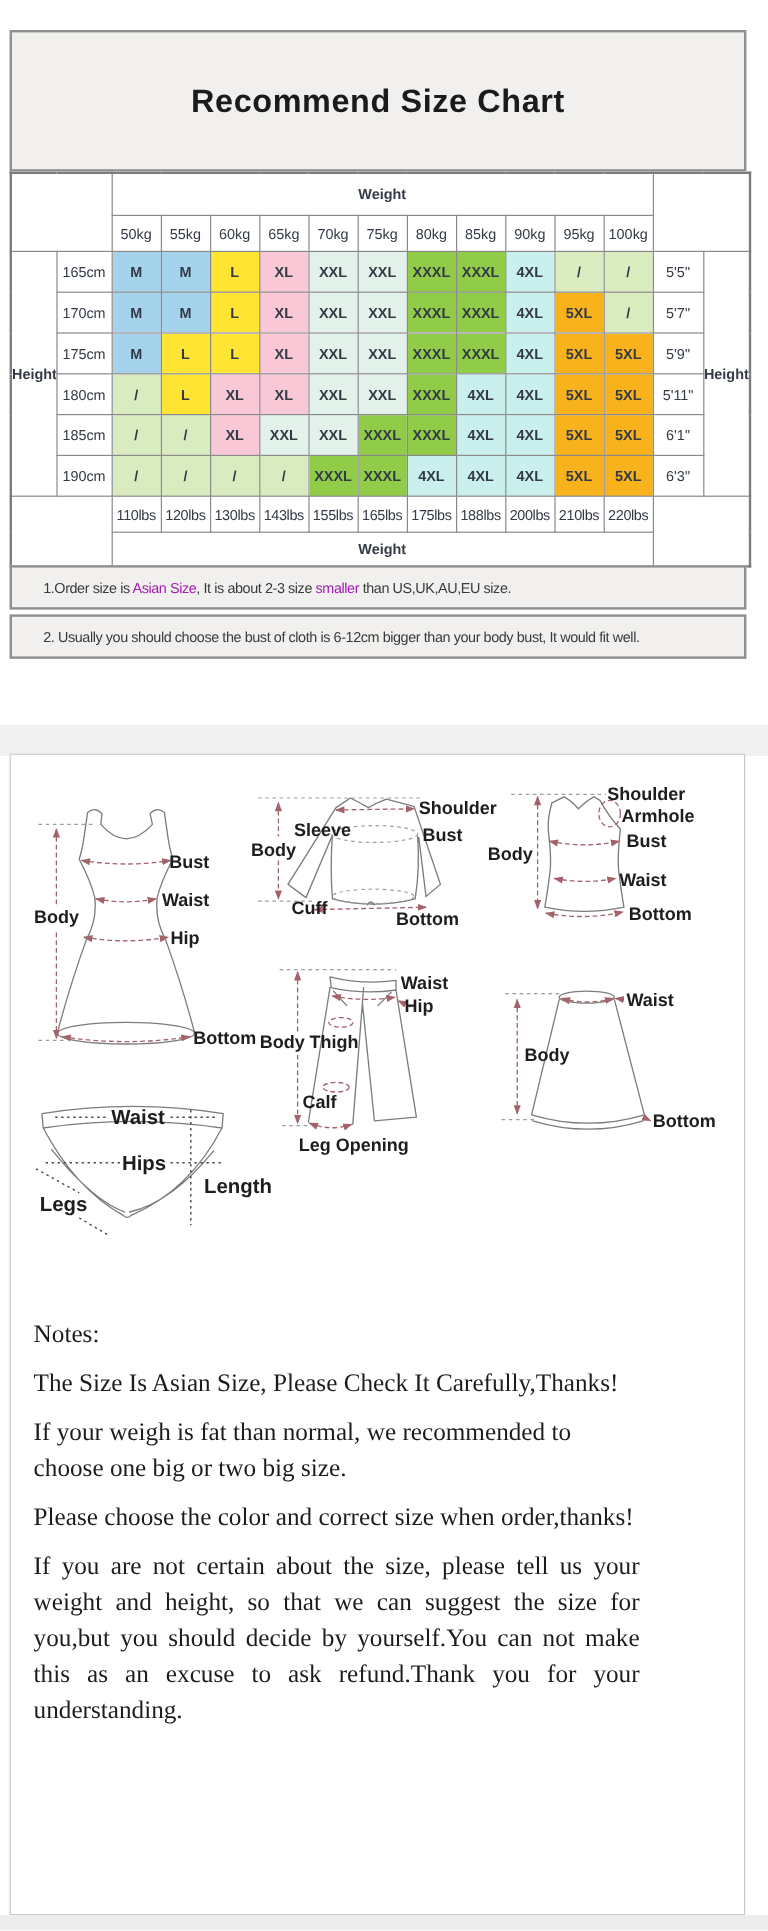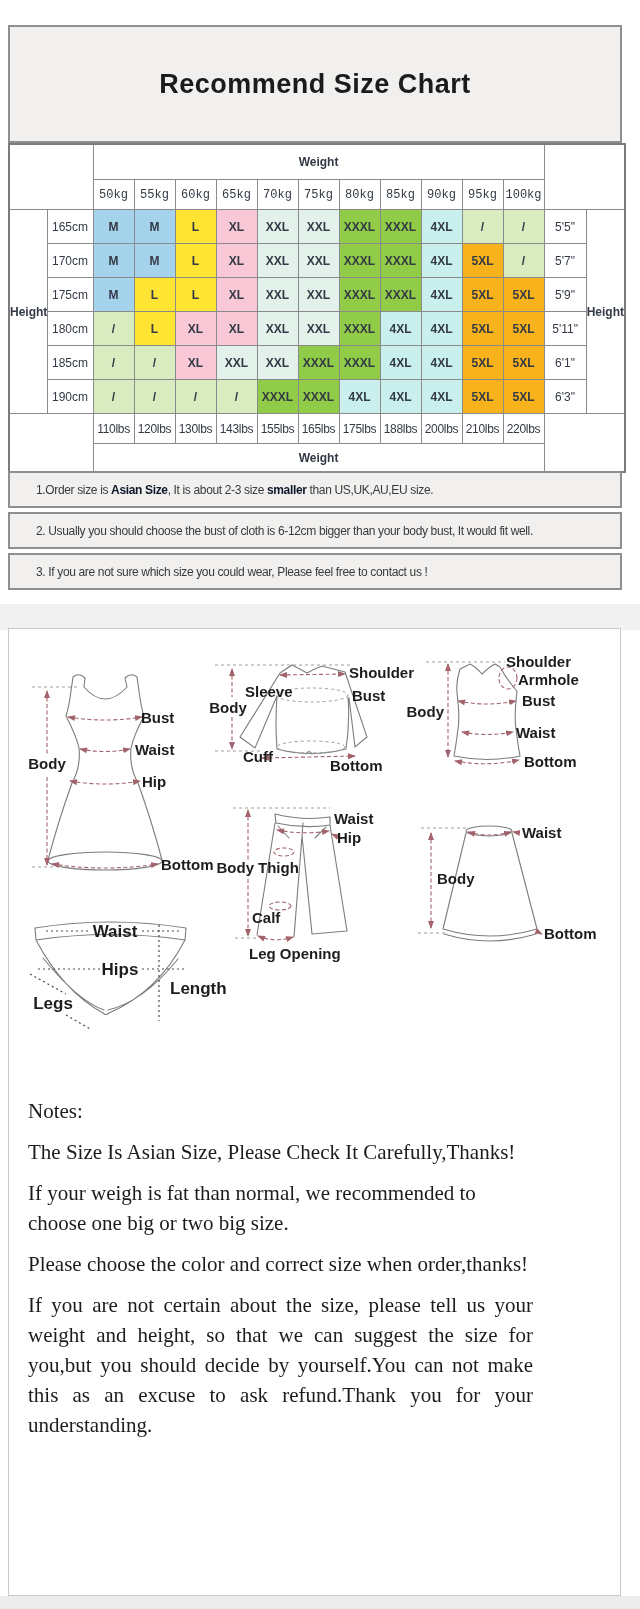--- a/index.html
+++ b/index.html
@@ -9,33 +9,33 @@
   
   .title-box{left:8px;top:25px;width:614px;height:118px;box-sizing:border-box;
              background:#f1f0ee;border:2px solid #8f8f8f;display:flex;align-items:center;justify-content:center;}
   .title-box h1{margin:0;font-size:27px;font-weight:bold;color:#1b1b1b;letter-spacing:.5px;}
   
   table.size-table{left:8px;top:143px;width:616px;border-collapse:collapse;table-layout:fixed;
                    position:absolute;border:2px solid #7c7c7c;background:#fff;}
   table.size-table td{border:1px solid #8a8a8a;text-align:center;vertical-align:middle;
                       font-size:12px;color:#333a45;padding:0;overflow:hidden;}
   .r-wh td{height:34px;font-weight:bold;font-size:13px;color:#222;}
-  .r-kg td{height:29px;font-size:12px;color:#2e2e2e;font-family:Liberation Mono, monospace;}
+  .r-kg td{height:29px;font-size:12px;color:#2e2e2e;}
   .r-body td{height:33px;}
   .r-lbs td{height:29px;font-size:10.5px;letter-spacing:-.3px;color:#2e2e2e;}
   .r-wf td{height:27px;font-weight:bold;font-size:13px;color:#222;}
   td.hlab{font-weight:bold;font-size:13px;color:#222;}
   td.hcm{font-size:12px;}
   td.hft{font-size:11px;}
   td.sz{font-weight:bold;font-size:12px;}
   
   .tip{left:8px;width:614px;height:37px;box-sizing:border-box;background:#f1f0ee;
        border:2px solid #8f8f8f;display:flex;align-items:center;padding-left:26px;
        font-size:12px;letter-spacing:-0.35px;color:#3a3a3a;}
-  .tip .red{color:#0f172a;font-weight:bold;}
+  .tip .red{color:#a21caf;font-weight:normal;}
   
   .gap-band{left:0;top:604px;width:640px;height:26px;background:#f1f1f1;}
   .bottom-band{left:0;top:1596px;width:640px;height:13px;background:#ececec;}
   
   .panel{left:8px;top:628px;width:613px;height:968px;box-sizing:border-box;background:#fff;
          border:1px solid #c9c9c9;}
   svg.diagrams{left:8px;top:617px;width:614px;height:423px;}
   .out{fill:none;stroke:#7c7c7c;stroke-width:1.1;stroke-linecap:round;}
   .gdash{fill:none;stroke:#9d9d9d;stroke-width:1;stroke-dasharray:3 3;}
   .gdot{fill:none;stroke:#4a4a4a;stroke-width:1.2;stroke-dasharray:2 3;}
@@ -206,23 +206,20 @@
       <td colspan="11">Weight</td>
     </tr>
   </tbody>
     </table>
 
   <div class="abs tip" style="top:471px">
     <span><span>1.Order size is </span><span class="red">Asian Size</span><span>, It is about 2-3 size </span><span class="red">smaller</span><span> than US,UK,AU,EU size.</span></span>
   </div>
   <div class="abs tip" style="top:512px">
     <span>2. Usually you should choose the bust of cloth is 6-12cm bigger than your body bust, It would fit well.</span>
-  </div>
-  <div class="abs tip" style="top:553px">
-    <span>3. If you are not sure which size you could wear, Please feel free to contact us !</span>
   </div>
 
   <div class="abs gap-band"></div>
 
   <div class="abs panel"></div>
 
   <svg class="abs diagrams" viewBox="0 0 614 423">
     <defs>
       <marker id="me" markerWidth="9" markerHeight="8" refX="7" refY="3" orient="auto" markerUnits="userSpaceOnUse">
         <path d="M0,0 L8,3 L0,6 Z" fill="#a2636b"></path>

